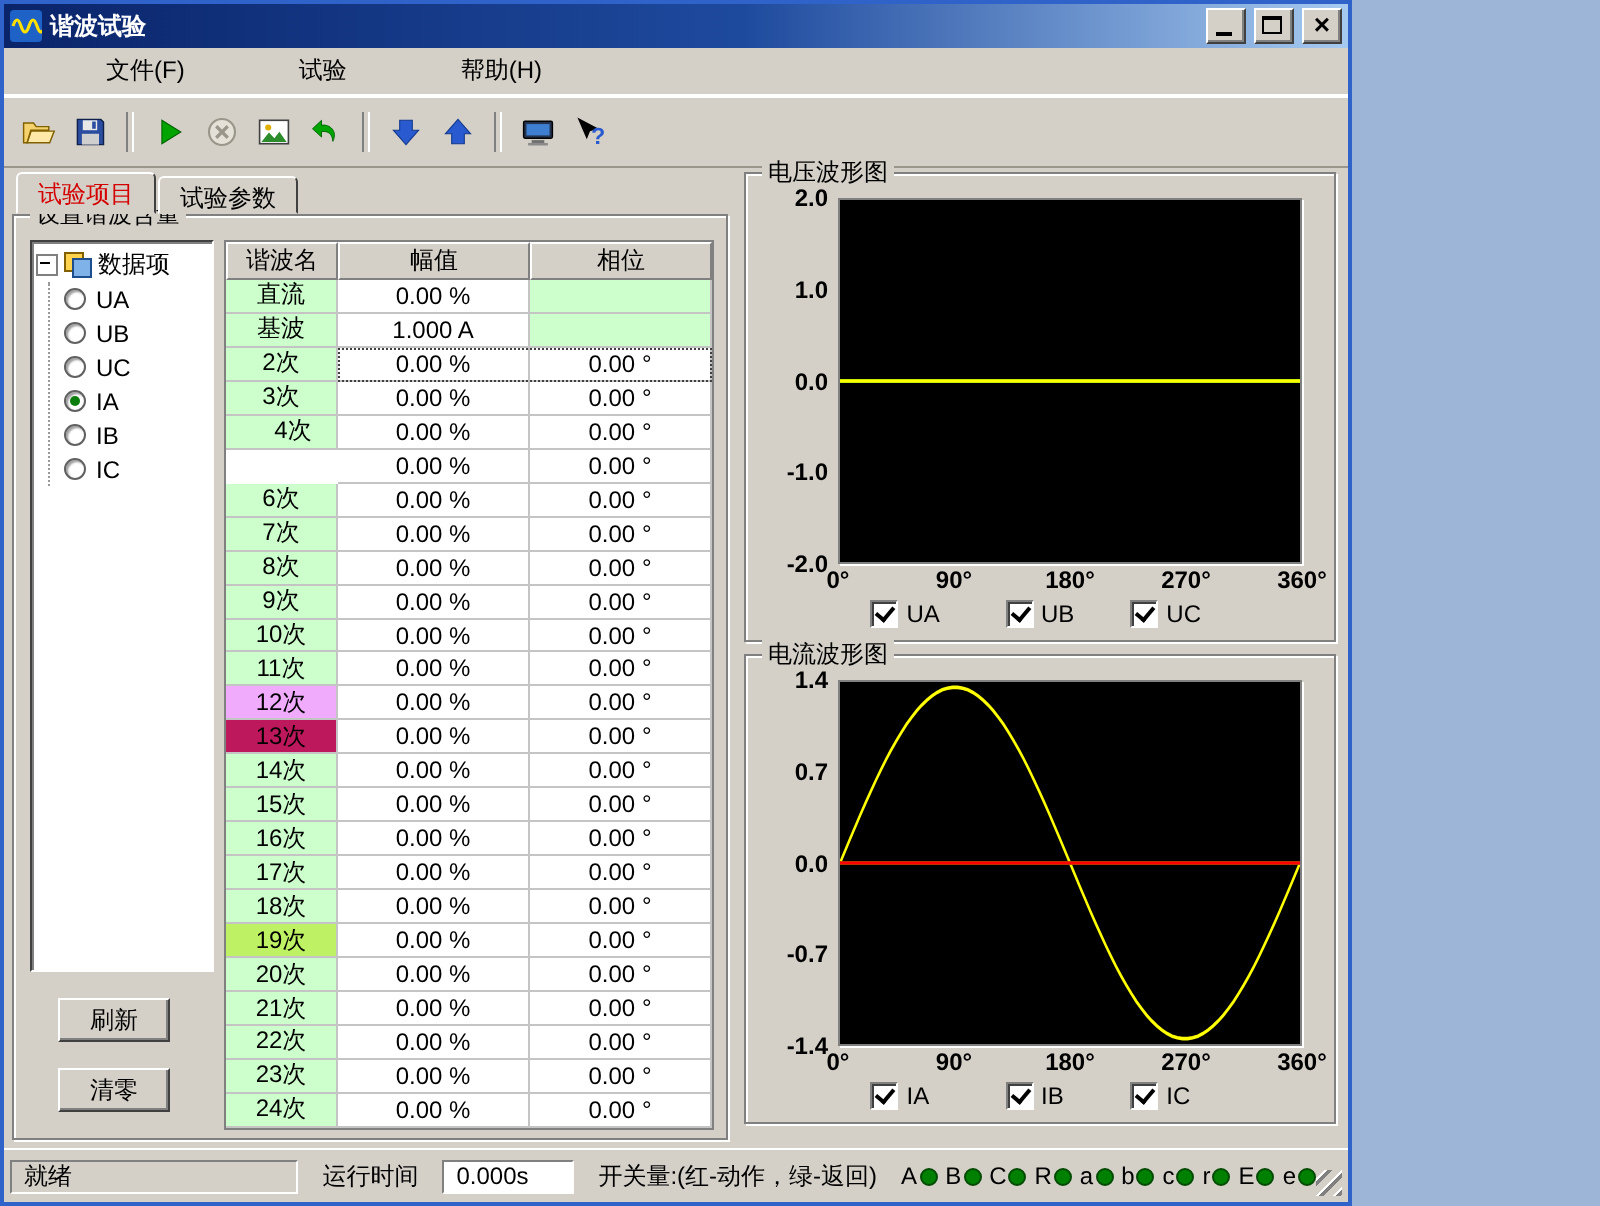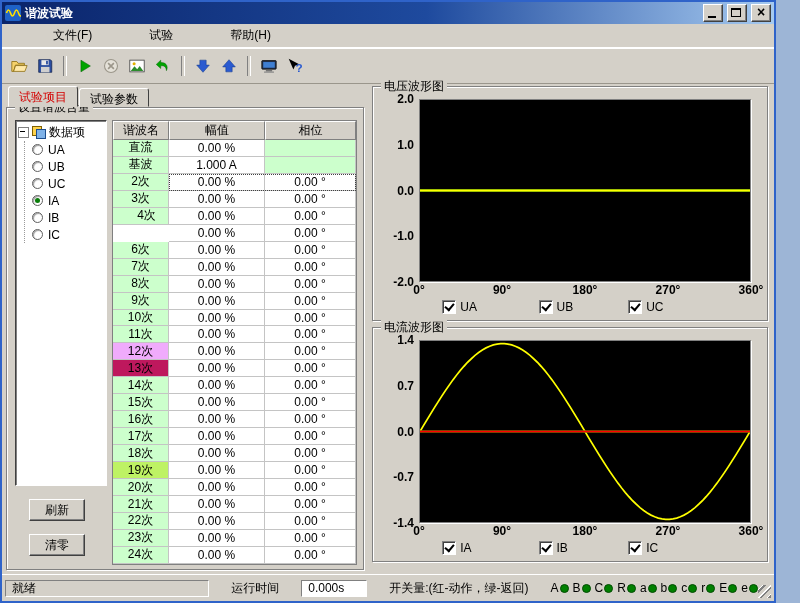--- a/index.html
+++ b/index.html
@@ -1,17 +1,17 @@
 <!DOCTYPE html>
 <html><head>
 <meta charset="utf-8">
 <style>
   html,body{margin:0;padding:0;}
   body{width:800px;height:603px;overflow:hidden;background:#9db5d6;font-family:"Liberation Sans","DejaVu Sans",sans-serif;}
-  .window{width:776px;height:603px;background:#d4d0c8;border:2px solid #2f63c9;box-sizing:border-box;display:flex;flex-direction:column;font-size:12px;color:#000;position:relative;}
+  .window{width:676px;height:603px;background:#d4d0c8;border:2px solid #2f63c9;box-sizing:border-box;display:flex;flex-direction:column;font-size:12px;color:#000;position:relative;}
 
   
   .titlebar{flex:0 0 22px;background:linear-gradient(90deg,#0a246a 0%,#1e4a9e 55%,#a6caf0 100%);display:flex;align-items:center;padding:0 3px;gap:4px;}
   .app-icon{width:16px;height:16px;display:inline-flex;}
   .title-text{color:#fff;font-weight:bold;flex:1;white-space:nowrap;}
   .tb-btn{width:18px;height:16px;background:#d4d0c8;border:1px solid;border-color:#fff #404040 #404040 #fff;box-shadow:inset -1px -1px 0 #808080;position:relative;display:flex;align-items:center;justify-content:center;cursor:default;}
   .g-min{position:absolute;left:4px;bottom:3px;width:8px;height:2px;background:#000;}
   .g-max{position:absolute;left:3px;top:3px;width:10px;height:9px;border:1px solid #000;border-top-width:2px;box-sizing:border-box;}
   .g-close{font-weight:bold;font-size:14px;line-height:1;margin-top:-2px;}
 
@@ -72,21 +72,21 @@
   .plot{grid-area:1/2;background:#000;border:1px solid #808080;box-shadow:1px 1px 0 #fff;position:relative;}
   .plot svg{position:absolute;left:0;top:0;width:100%;height:100%;}
   .xlabels{grid-area:2/2;position:relative;}
   .xlab{position:absolute;top:1px;transform:translateX(-50%);font-weight:bold;white-space:nowrap;}
   .cbrow{grid-area:3/2;position:relative;}
   .cbitem{position:absolute;top:3px;display:flex;align-items:center;gap:4px;}
   .checkbox{width:12px;height:12px;background:#fff;border:1px solid;border-color:#808080 #fff #fff #808080;box-shadow:inset 1px 1px 0 #404040;position:relative;box-sizing:content-box;}
   .checkbox.checked::after{content:"";position:absolute;left:2px;top:2px;width:7px;height:4px;border-left:2px solid #000;border-bottom:2px solid #000;transform:rotate(-50deg);}
 
   
-  .statusbar{flex:0 0 22px;display:flex;align-items:center;gap:22px;padding:2px 16px 2px 3px;border-top:1px solid #fff;}
+  .statusbar{flex:0 0 22px;display:flex;align-items:center;gap:12px;padding:2px 16px 2px 3px;border-top:1px solid #fff;}
   .pane{height:17px;border:1px solid;border-color:#808080 #fff #fff #808080;display:flex;align-items:center;padding:0 6px;box-sizing:border-box;white-space:nowrap;}
   .pane.ready{flex:1;}
   .pane.rt-value{width:66px;background:#fff;}
   .rt-label,.sw-note{white-space:nowrap;}
   .indicators{display:flex;align-items:center;gap:4px;white-space:nowrap;}
   .ind{display:flex;align-items:center;gap:1px;}
   .dot{width:9px;height:9px;border-radius:50%;border:1px solid #024b02;box-sizing:border-box;}
   .grip{position:absolute;right:3px;bottom:3px;width:13px;height:13px;background:repeating-linear-gradient(135deg,transparent 0 3px,#fff 3px 4px,#808080 4px 6px);}
 </style>
 </head>

